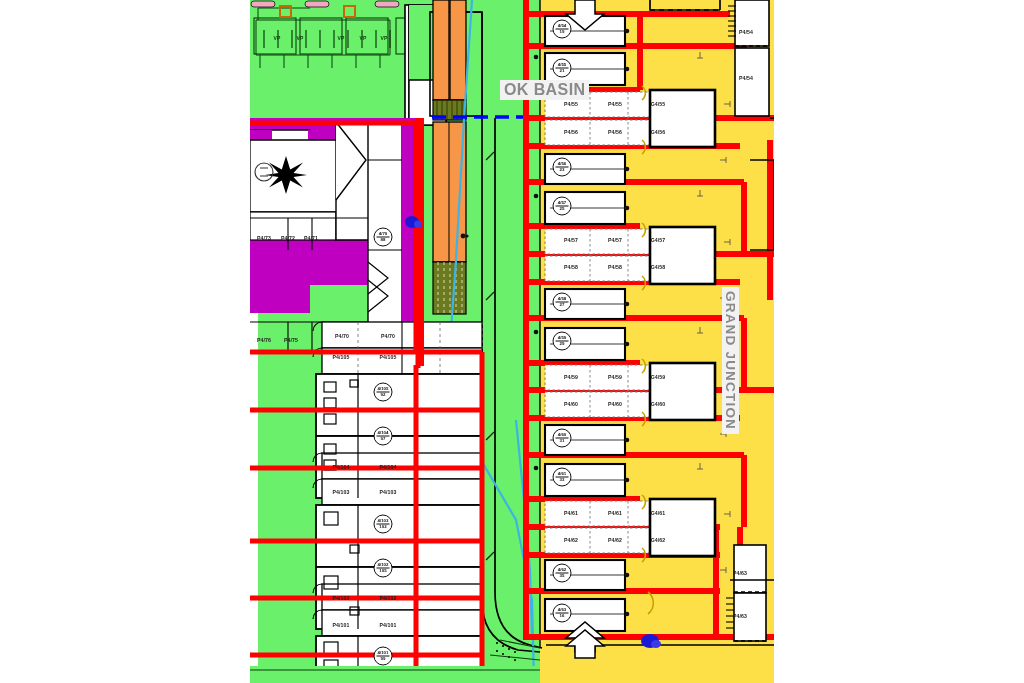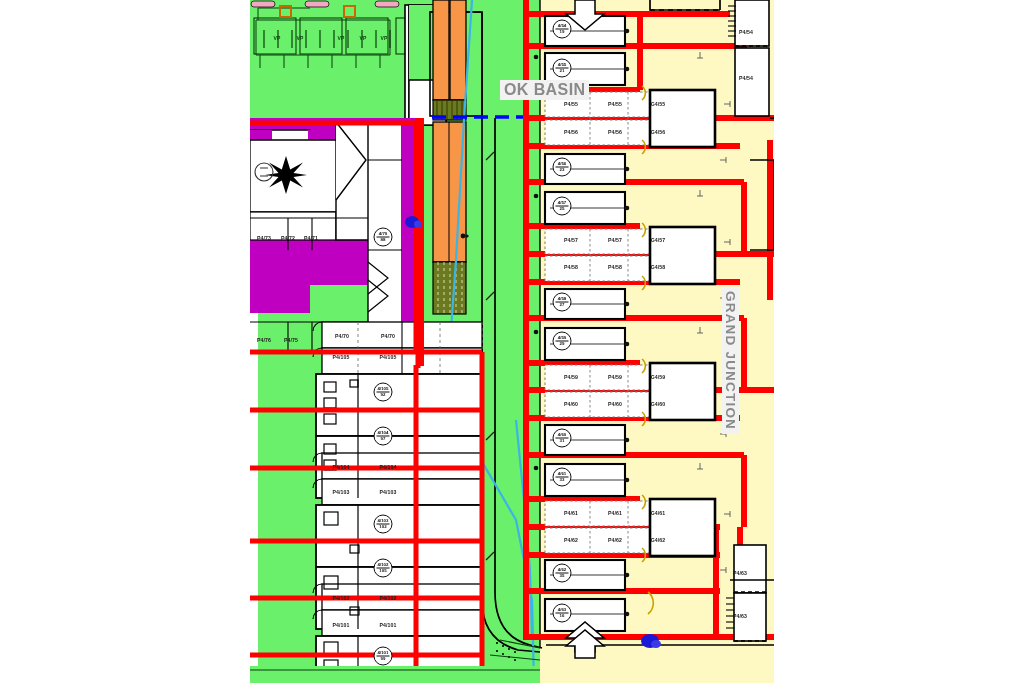--- a/index.html
+++ b/index.html
@@ -1,18 +1,18 @@
 <!DOCTYPE html>
 <html><head>
 <meta charset="utf-8">
 <style>
   html,body{margin:0;padding:0;background:#ffffff;}
   body{width:1024px;height:683px;font-family:"Liberation Sans",sans-serif;overflow:hidden;}
   #stage{position:relative;width:1024px;height:683px;background:#ffffff;}
-  #plan{position:absolute;left:250px;top:0;width:524px;height:683px;overflow:hidden;background:#fef9c3;}
+  #plan{position:absolute;left:250px;top:0;width:524px;height:683px;overflow:hidden;background:#fde047;}
   .sheet{position:absolute;left:0;top:0;width:524px;height:683px;}
   svg{display:block;}
   .lbl{position:absolute;font-size:5.2px;font-weight:bold;color:#1a1a1a;letter-spacing:.1px;white-space:nowrap;
        transform:translate(-50%,-50%);pointer-events:none;font-family:"Liberation Sans",sans-serif;}
   .lbl.vp{font-size:5px;color:#0a3d0a;}
   .rm{position:absolute;width:17px;height:17px;border:1.1px solid #111;border-radius:50%;background:#fff;
       display:flex;flex-direction:column;align-items:center;justify-content:center;line-height:1;
       transform:translate(-50%,-50%);}
   .rm b{font-size:4.4px;font-weight:bold;color:#111;display:block;}
   .rm s{font-size:4.4px;font-weight:bold;color:#111;display:block;text-decoration:none;}

